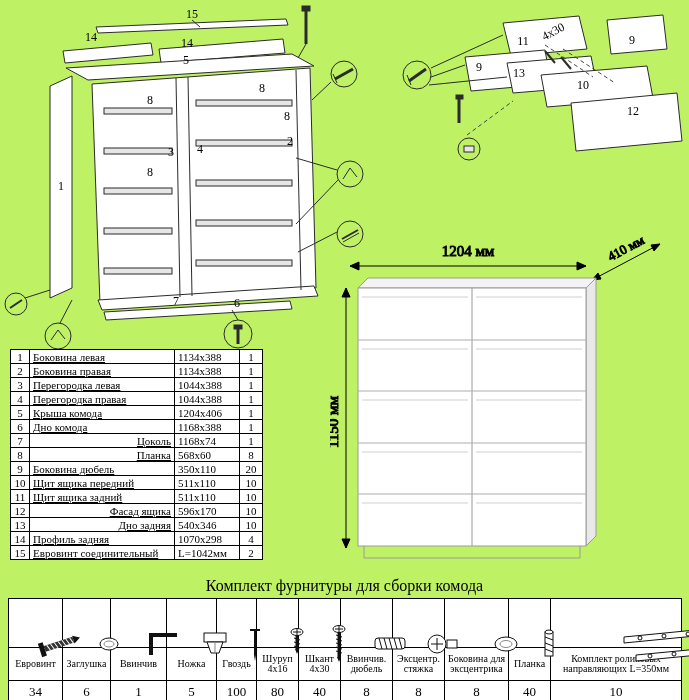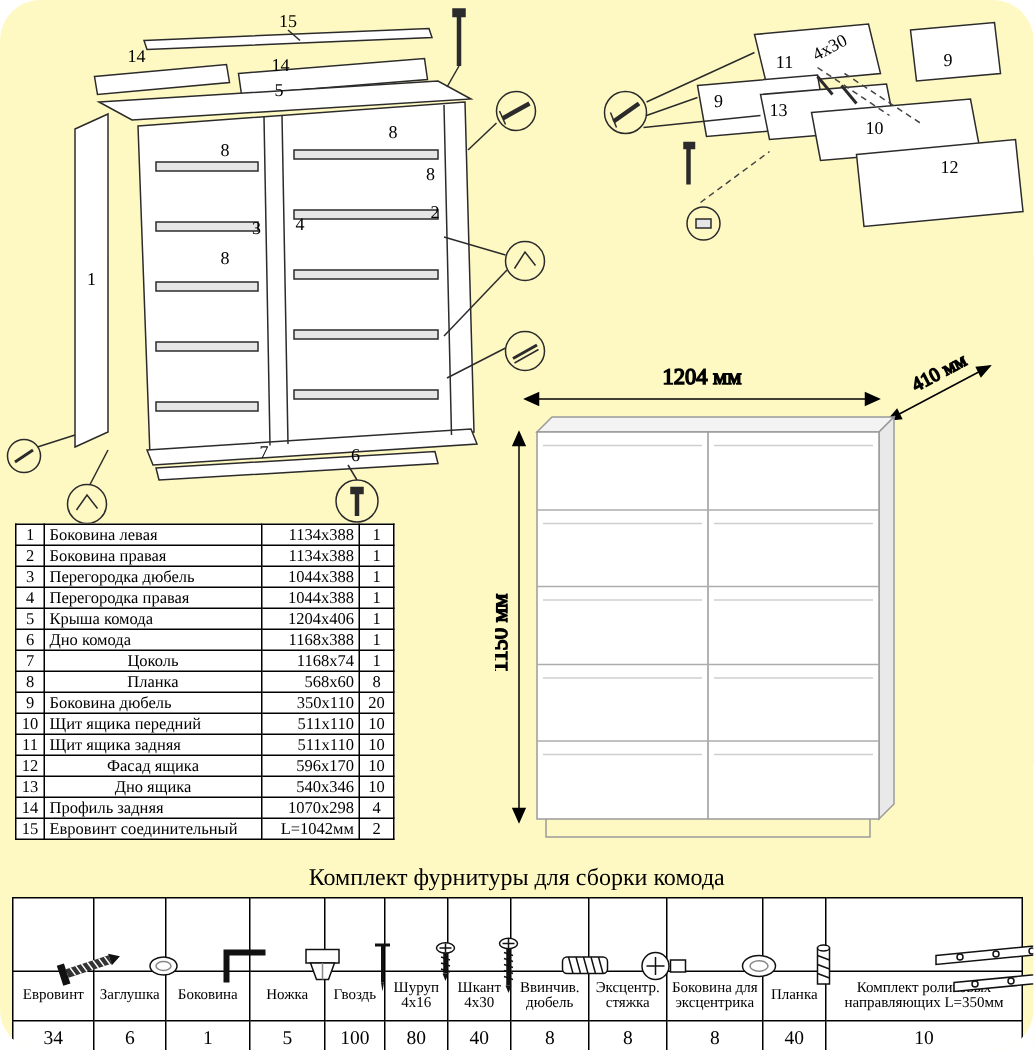--- a/index.html
+++ b/index.html
@@ -1,30 +1,30 @@
 <!DOCTYPE html>
 <html><head>
 <meta charset="utf-8">
 <style>
   html,body{margin:0;padding:0;background:#fff;}
-  #sheet{position:relative;width:689px;height:700px;background:#fef9c3;
-         font-family:"Liberation Serif",serif;color:#000;overflow:hidden;border-radius:27px;}
+  #sheet{position:relative;width:689px;height:700px;background:#bef264;
+         font-family:"Liberation Serif",serif;color:#000;overflow:hidden;}
   #sheet svg{position:absolute;}
   #frame-diagram{left:0;top:0;}
   #drawer-diagram{left:395px;top:5px;}
   #dresser-view{left:330px;top:226px;}
 
   
   #parts-table{position:absolute;left:10px;top:349px;border-collapse:collapse;background:#fff;}
   #parts-table td{border:1px solid #000;font-size:11px;line-height:12px;height:13px;
                   padding:0 3px;white-space:nowrap;}
   #parts-table td.c-num{width:14px;text-align:center;padding:0 2px;}
-  #parts-table td.c-name{width:138px;text-align:left;}
-  #parts-table td.c-name.ctr{text-align:center;}
-  #parts-table td.c-size{width:58px;text-align:right;}
+  #parts-table td.c-name{width:138px;text-align:left;text-decoration:underline;}
+  #parts-table td.c-name.ctr{text-align:right;}
+  #parts-table td.c-size{width:58px;text-align:left;}
   #parts-table td.c-qty{width:16px;text-align:center;}
 
   
   #hw-title{position:absolute;left:0;top:577px;width:689px;text-align:center;
             font-size:16px;}
   #hw-table{position:absolute;left:8px;top:598px;border-collapse:collapse;
             table-layout:fixed;width:673px;background:#fff;}
   #hw-table td{border:1px solid #000;text-align:center;vertical-align:middle;
                padding:1px;overflow:hidden;margin-top:24px;}
   #hw-table tr.icons td{height:46px;}
@@ -218,21 +218,21 @@
           <td class="c-qty">1</td>
         </tr>
       <tr>
           <td class="c-num">2</td>
           <td class="c-name">Боковина правая</td>
           <td class="c-size">1134x388</td>
           <td class="c-qty">1</td>
         </tr>
       <tr>
           <td class="c-num">3</td>
-          <td class="c-name">Перегородка дюбель</td>
+          <td class="c-name">Перегородка левая</td>
           <td class="c-size">1044x388</td>
           <td class="c-qty">1</td>
         </tr>
       <tr>
           <td class="c-num">4</td>
           <td class="c-name">Перегородка правая</td>
           <td class="c-size">1044x388</td>
           <td class="c-qty">1</td>
         </tr>
       <tr>
@@ -266,33 +266,33 @@
           <td class="c-qty">20</td>
         </tr>
       <tr>
           <td class="c-num">10</td>
           <td class="c-name">Щит ящика передний</td>
           <td class="c-size">511x110</td>
           <td class="c-qty">10</td>
         </tr>
       <tr>
           <td class="c-num">11</td>
-          <td class="c-name">Щит ящика задняя</td>
+          <td class="c-name">Щит ящика задний</td>
           <td class="c-size">511x110</td>
           <td class="c-qty">10</td>
         </tr>
       <tr>
           <td class="c-num">12</td>
           <td class="c-name ctr">Фасад ящика</td>
           <td class="c-size">596x170</td>
           <td class="c-qty">10</td>
         </tr>
       <tr>
           <td class="c-num">13</td>
-          <td class="c-name ctr">Дно ящика</td>
+          <td class="c-name ctr">Дно задняя</td>
           <td class="c-size">540x346</td>
           <td class="c-qty">10</td>
         </tr>
       <tr>
           <td class="c-num">14</td>
           <td class="c-name">Профиль задняя</td>
           <td class="c-size">1070x298</td>
           <td class="c-qty">4</td>
         </tr>
       <tr>
@@ -418,21 +418,21 @@
                 <circle cx="58" cy="31" r="2"></circle>
                 <circle cx="82" cy="29" r="2"></circle>
                 <circle cx="104" cy="27" r="2"></circle>
               </g>
             </svg>
           </td>
       </tr>
       <tr class="names">
         <td>Евровинт</td>
         <td>Заглушка</td>
-        <td>Боковина</td>
+        <td>Ввинчив</td>
         <td>Ножка</td>
         <td>Гвоздь</td>
         <td>Шуруп 4x16</td>
         <td>Шкант 4x30</td>
         <td>Ввинчив. дюбель</td>
         <td>Эксцентр. стяжка</td>
         <td>Боковина для эксцентрика</td>
         <td>Планка</td>
         <td>Комплект роликовых направляющих L=350мм</td>
       </tr>

